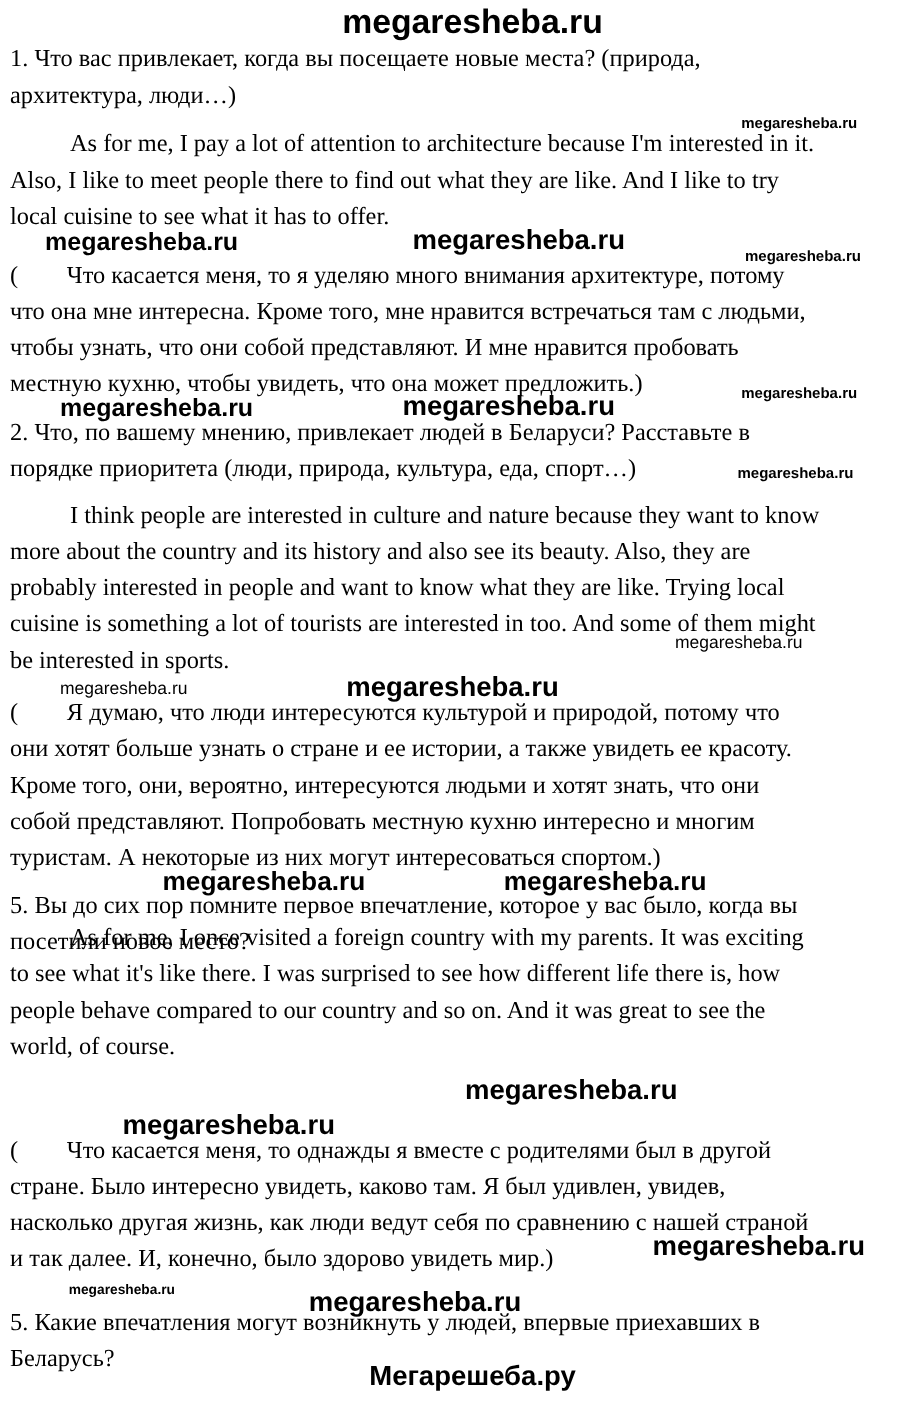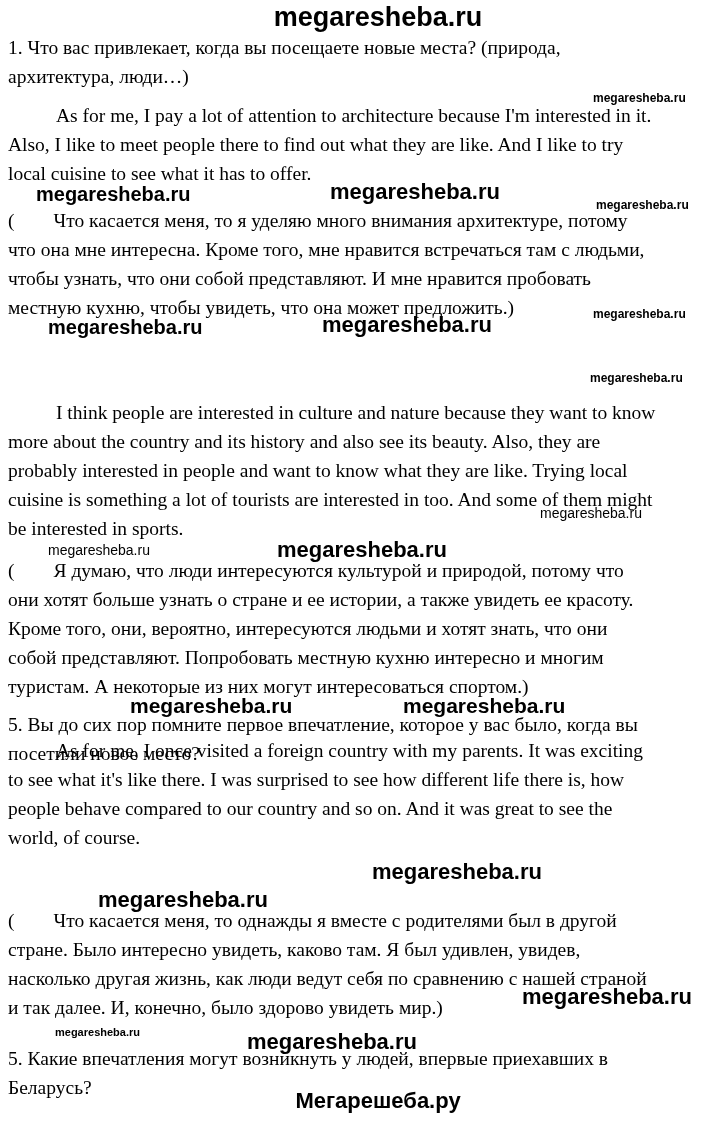--- a/index.html
+++ b/index.html
@@ -56,20 +56,22 @@
 
   <div class="block" style="top:33px">1. Что вас привлекает, когда вы посещаете новые места? (природа,
 архитектура, люди…)</div>
   <div class="block en" style="top:101px">As for me, I pay a lot of attention to architecture because I'm interested in it.
 Also, I like to meet people there to find out what they are like. And I like to try
 local cuisine to see what it has to offer.</div>
   <div class="block" style="top:206px">(&nbsp;&nbsp;&nbsp;&nbsp;&nbsp;&nbsp;&nbsp;&nbsp;Что касается меня, то я уделяю много внимания архитектуре, потому
 что она мне интересна. Кроме того, мне нравится встречаться там с людьми,
 чтобы узнать, что они собой представляют. И мне нравится пробовать
 местную кухню, чтобы увидеть, что она может предложить.)</div>
+  <div class="block" style="top:332px">2. Что, по вашему мнению, привлекает людей в Беларуси? Расставьте в
+порядке приоритета (люди, природа, культура, еда, спорт…)</div>
   <div class="block en" style="top:398px">I think people are interested in culture and nature because they want to know
 more about the country and its history and also see its beauty. Also, they are
 probably interested in people and want to know what they are like. Trying local
 cuisine is something a lot of tourists are interested in too. And some of them might
 be interested in sports.</div>
   <div class="block" style="top:556px">(&nbsp;&nbsp;&nbsp;&nbsp;&nbsp;&nbsp;&nbsp;&nbsp;Я думаю, что люди интересуются культурой и природой, потому что
 они хотят больше узнать о стране и ее истории, а также увидеть ее красоту.
 Кроме того, они, вероятно, интересуются людьми и хотят знать, что они
 собой представляют. Попробовать местную кухню интересно и многим
 туристам. А некоторые из них могут интересоваться спортом.)</div>

